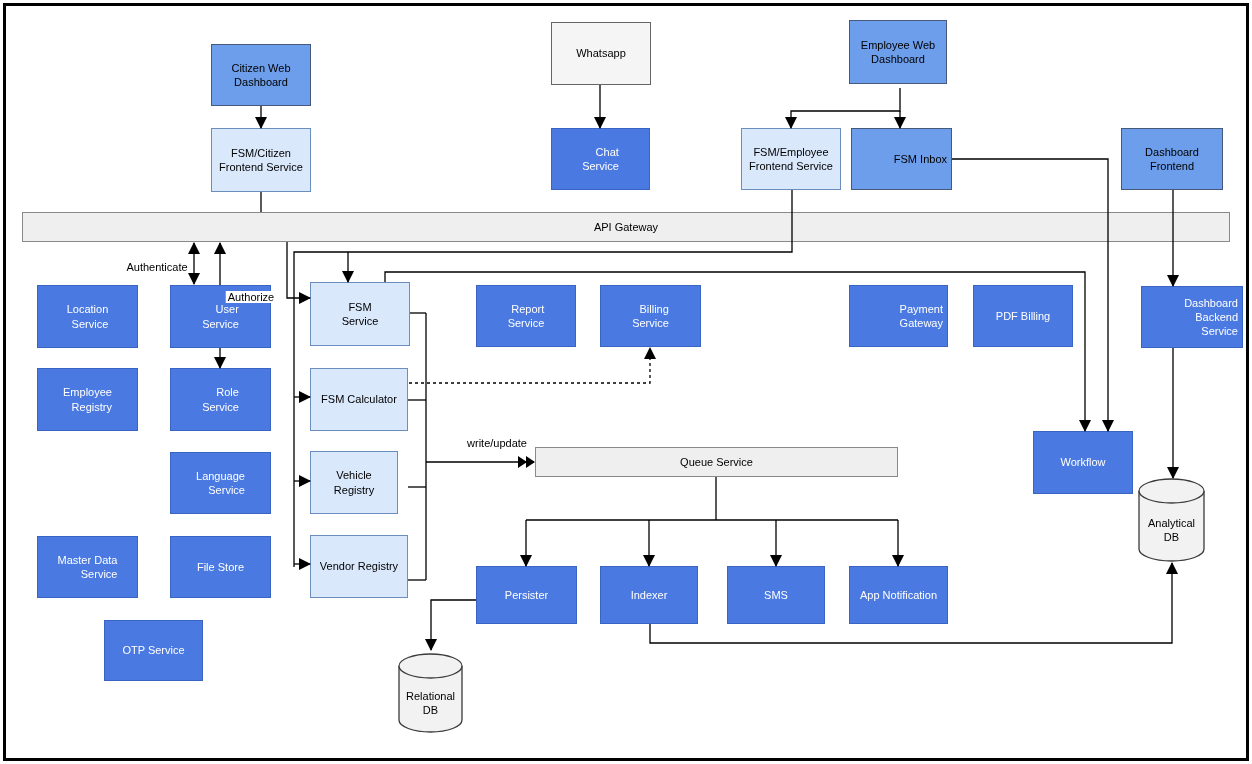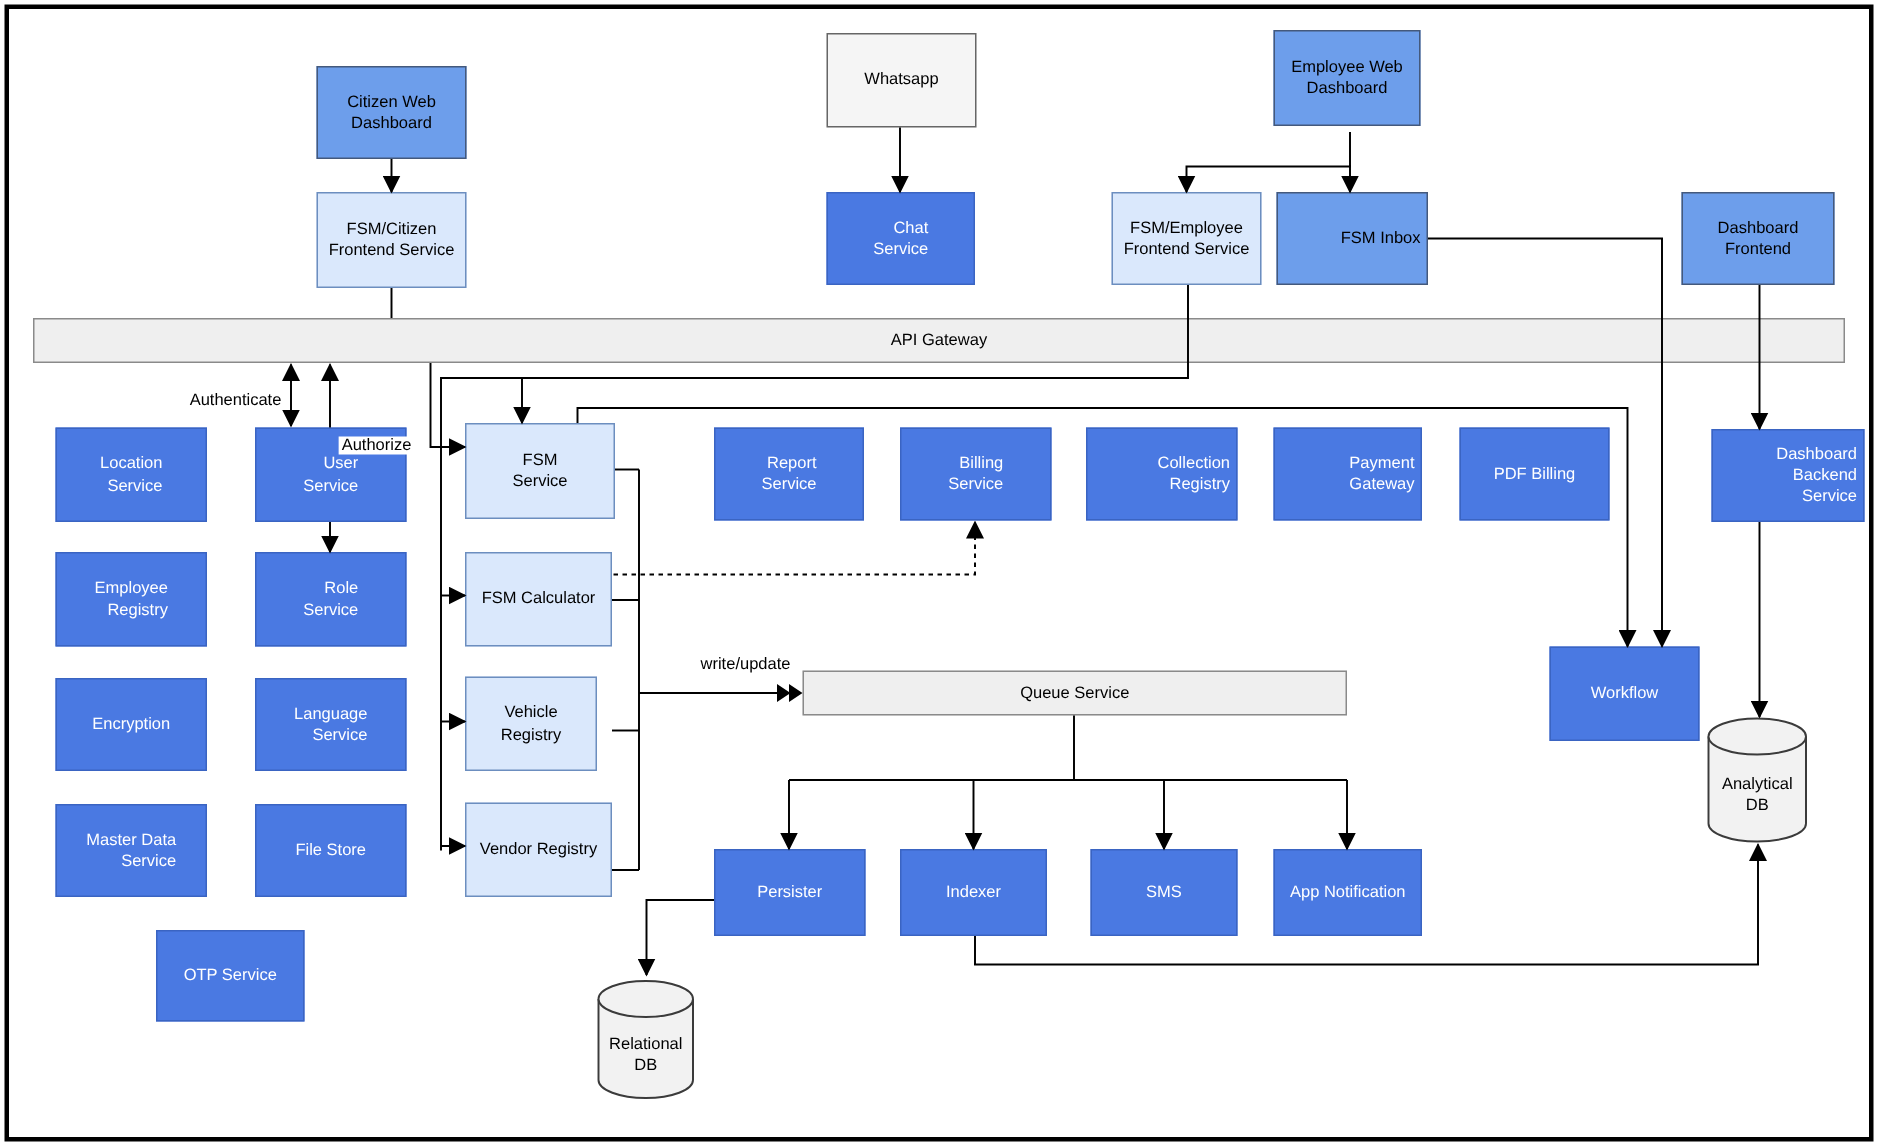--- a/index.html
+++ b/index.html
@@ -106,37 +106,35 @@
     <div class="node t-service-medium" style="left: 1121px; top: 128px; width: 102px; height: 62px;"><span class="label">Dashboard Frontend</span></div>
     <div class="node t-bus-bar" style="left: 22px; top: 212px; width: 1208px; height: 30px;"><span class="label">API Gateway</span></div>
     <div class="node t-service-blue" style="left: 37px; top: 285px; width: 101px; height: 63px;"><span class="label">Location
 Service</span></div>
     <div class="node t-service-blue" style="left: 170px; top: 285px; width: 101px; height: 63px;"><span class="label">User
 Service</span></div>
     <div class="node t-service-blue" style="left: 37px; top: 368px; width: 101px; height: 63px;"><span class="label">Employee
 Registry</span></div>
     <div class="node t-service-blue" style="left: 170px; top: 368px; width: 101px; height: 63px;"><span class="label">Role
 Service</span></div>
-    <div class="node t-service-blue" style="left: 37px; top: 452px; width: 101px; height: 62px;"><span class="label">Encryption</span></div>
     <div class="node t-service-blue" style="left: 170px; top: 452px; width: 101px; height: 62px;"><span class="label">Language
 Service</span></div>
     <div class="node t-service-blue" style="left: 37px; top: 536px; width: 101px; height: 62px;"><span class="label">Master Data
 Service</span></div>
     <div class="node t-service-blue" style="left: 170px; top: 536px; width: 101px; height: 62px;"><span class="label">File Store</span></div>
     <div class="node t-service-blue" style="left: 104px; top: 620px; width: 99px; height: 61px;"><span class="label">OTP Service</span></div>
     <div class="node t-service-light" style="left: 310px; top: 282px; width: 100px; height: 64px;"><span class="label">FSM
 Service</span></div>
     <div class="node t-service-light" style="left: 310px; top: 368px; width: 98px; height: 63px;"><span class="label">FSM Calculator</span></div>
     <div class="node t-service-light" style="left: 310px; top: 451px; width: 88px; height: 63px;"><span class="label">Vehicle Registry</span></div>
     <div class="node t-service-light" style="left: 310px; top: 535px; width: 98px; height: 63px;"><span class="label">Vendor Registry</span></div>
     <div class="node t-service-blue" style="left: 476px; top: 285px; width: 100px; height: 62px;"><span class="label">Report
 Service</span></div>
     <div class="node t-service-blue" style="left: 600px; top: 285px; width: 101px; height: 62px;"><span class="label">Billing
 Service</span></div>
-    <div class="node t-service-blue" style="left: 724px; top: 285px; width: 101px; height: 62px;"><span class="label">Collection Registry</span></div>
     <div class="node t-service-blue" style="left: 849px; top: 285px; width: 99px; height: 62px;"><span class="label">Payment Gateway</span></div>
     <div class="node t-service-blue" style="left: 973px; top: 285px; width: 100px; height: 62px;"><span class="label">PDF Billing</span></div>
     <div class="node t-service-blue" style="left: 1121px; top: 286px; width: 102px; height: 62px; margin-left: 20px;"><span class="label">Dashboard Backend
 Service</span></div>
     <div class="node t-service-blue" style="left: 1033px; top: 431px; width: 100px; height: 63px;"><span class="label">Workflow</span></div>
     <div class="node t-bus-bar" style="left: 535px; top: 447px; width: 363px; height: 30px;"><span class="label">Queue Service</span></div>
     <div class="node t-service-blue" style="left: 476px; top: 566px; width: 101px; height: 58px;"><span class="label">Persister</span></div>
     <div class="node t-service-blue" style="left: 600px; top: 566px; width: 98px; height: 58px;"><span class="label">Indexer</span></div>
     <div class="node t-service-blue" style="left: 727px; top: 566px; width: 98px; height: 58px;"><span class="label">SMS</span></div>
     <div class="node t-service-blue" style="left: 849px; top: 566px; width: 99px; height: 58px;"><span class="label">App Notification</span></div>

